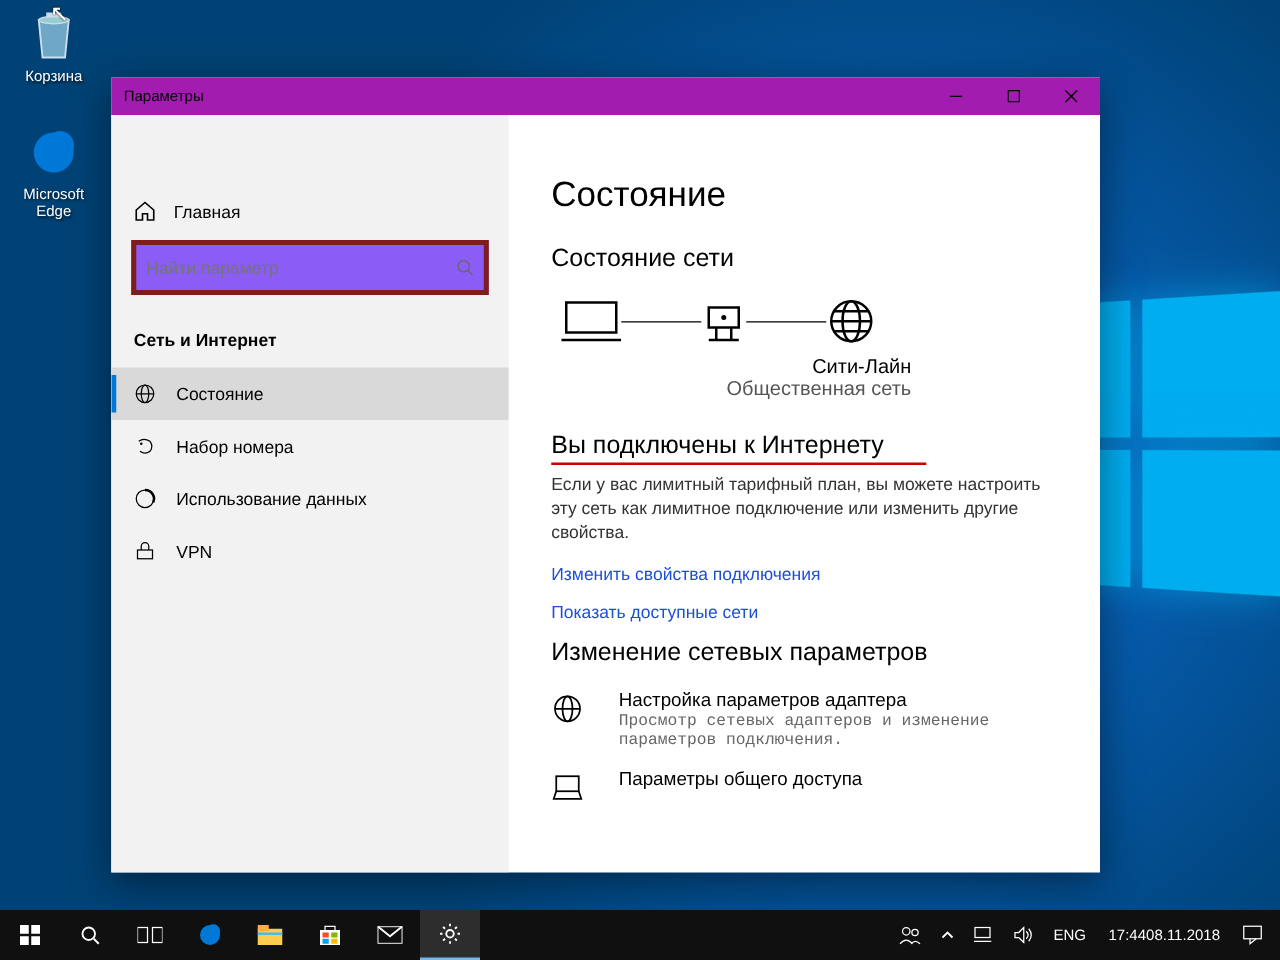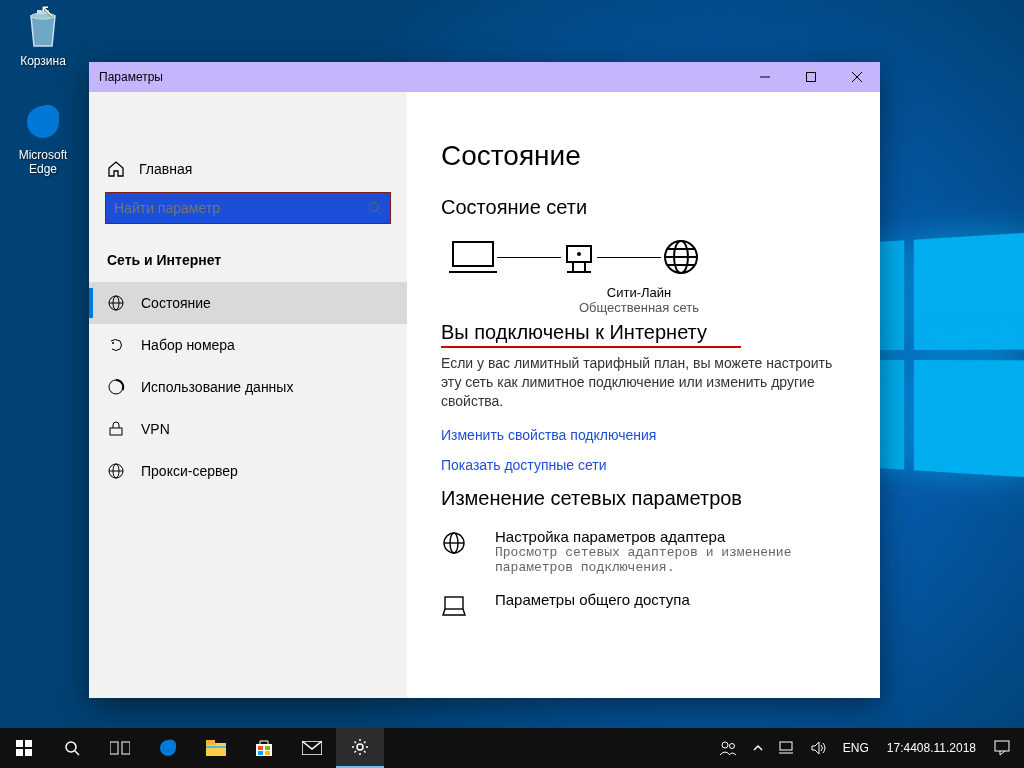--- a/index.html
+++ b/index.html
@@ -15,45 +15,45 @@
 .desktop-icon { position: absolute; width: 74px; text-align: center; color: #fff; font-size: 12px; text-shadow: 1px 1px 2px rgba(0,0,0,.7); cursor: pointer; }
 .desktop-icon .ico { width: 44px; height: 44px; margin: 0 auto 4px; display:flex; align-items:center; justify-content:center; }
 .recycle { left: 6px; top: 6px; }
 .edge-icon { left: 6px; top: 100px; }
 
 
 .cursor { position: absolute; left: 40px; top: 0; font-size: 18px; color: #fff; text-shadow: 0 0 2px #000; pointer-events:none; }
 
 
 .window { position: absolute; left: 89px; top: 62px; width: 791px; height: 636px; background: #fff; box-shadow: 0 8px 30px rgba(0,0,0,.45); display: flex; flex-direction: column; }
-.titlebar { height: 30px; display: flex; align-items: center; background: #c4b5fd; }
+.titlebar { height: 30px; display: flex; align-items: center; background: #a21caf; }
 .titlebar .title { padding-left: 10px; font-size: 12px; color: #000; flex: 1; }
 .titlebar .btn { width: 46px; height: 30px; display: flex; align-items: center; justify-content: center; color: #000; cursor: pointer; }
 
 .content { flex: 1; display: flex; overflow: hidden; }
 .sidebar { width: 318px; background: #f2f2f2; padding: 0; overflow-y: auto; }
 .homebtn { display: flex; align-items: center; gap: 14px; padding: 14px 18px; font-size: 14px; cursor: pointer; margin-top: 54px;}
 .searchbox { margin: 0 16px 18px; }
-.searchbox .sb { height: 32px; border: 1px solid #7f1d1d; background: #1d4ed8; display: flex; align-items: center; padding: 0 8px; }
+.searchbox .sb { height: 44px; border: 4px solid #7f1d1d; background: #8b5cf6; display: flex; align-items: center; padding: 0 8px; }
 .searchbox input { flex: 1; border: 0; outline: 0; font-size: 14px; background: transparent; }
 .searchbox .sico { color: #555; }
 
 .sechdr { padding: 10px 18px 14px; font-size: 14px; font-weight: 600; }
 .navitem { display: flex; align-items: center; gap: 16px; padding: 12px 18px; font-size: 14px; cursor: pointer; position: relative; }
 .navitem.active { background: #d9d9d9; }
 .navitem.active::before { content: ""; position: absolute; left: 0; top: 6px; bottom: 6px; width: 4px; background: #0078d7; }
 .navitem .nico { width: 18px; height: 18px; display:flex; align-items:center; justify-content:center; color:#333; }
 
 .main { flex: 1; padding: 48px 34px 0 34px; overflow-y: auto; color: #000; }
 .main h1 { font-size: 28px; font-weight: 400; margin-bottom: 24px; }
 .main h2 { font-size: 20px; font-weight: 400; margin-bottom: 18px; margin-top: 8px; }
 .diagram { display: flex; align-items: center; gap: 0; margin: 8px 0 8px 8px; }
 .diagram .node svg { display: block; }
 .diagram .line { width: 64px; height: 1px; background: #000; }
-.diacaption { text-align: center; font-size: 13px; margin-left: 108px; width: 180px; }
+.diacaption { text-align: right; font-size: 16px; margin-left: 108px; width: 180px; margin-bottom: 18px; }
 .diacaption .l2 { color: #555; }
 .subhdr { font-size: 20px; font-weight: 400; position: relative; display:inline-block; margin-top: 6px;}
 .redline { height: 2px; background: #c00; width: 300px; margin: 2px 0 6px 0;}
 .bodytext { font-size: 14px; color: #333; line-height: 1.35; margin-bottom: 16px; max-width: 420px;}
 .linkbtn { color: #1d4ed8; font-size: 14px; cursor: pointer; margin-bottom: 14px; display: block; }
 .opt { display: flex; gap: 26px; margin-bottom: 16px; max-width: 420px;}
 .opt .oico { width: 28px; height: 28px; margin-top: 2px; flex-shrink:0;}
 .opt .ot { font-size: 15px; }
 .opt .od { font-size: 13px; color: #666; font-family: Liberation Mono, monospace; }
 
@@ -172,30 +172,20 @@
       </div>
       <div class="navitem">
         <span class="nico">
             <svg width="18" height="18" viewBox="0 0 18 18">
               <rect x="3" y="8" width="12" height="7" fill="none" stroke="#000"></rect>
               <path d="M6 8 L6 5 A3 3 0 0 1 12 5 L12 8" fill="none" stroke="#000"></path>
             </svg>
           </span>
         <span>VPN</span>
       </div>
-      <div class="navitem">
-        <span class="nico">
-            <svg width="18" height="18" viewBox="0 0 18 18">
-              <circle cx="9" cy="9" r="7" fill="none" stroke="#000"></circle>
-              <ellipse cx="9" cy="9" rx="3" ry="7" fill="none" stroke="#000"></ellipse>
-              <line x1="2" y1="9" x2="16" y2="9" stroke="#000"></line>
-            </svg>
-          </span>
-        <span>Прокси-сервер</span>
-      </div>
     </div>
 
     <div class="main">
       <h1>Состояние</h1>
       <h2>Состояние сети</h2>
 
       <div class="diagram">
         <span class="node">
             <svg width="48" height="38" viewBox="0 0 48 38">
               <rect x="4" y="4" width="40" height="24" fill="none" stroke="#000" stroke-width="2"></rect>

